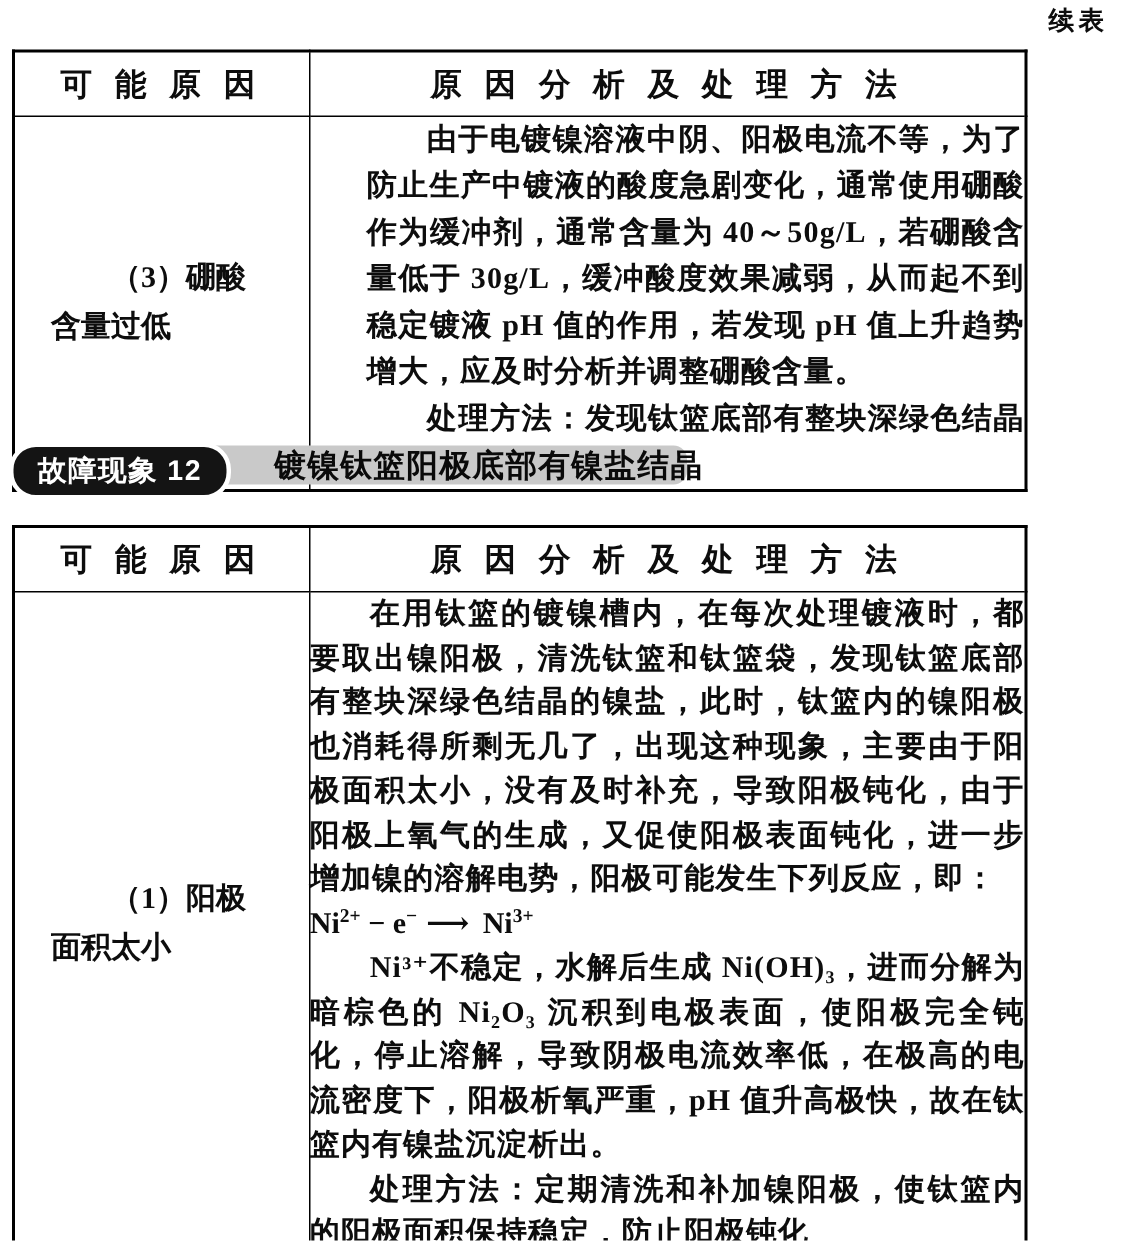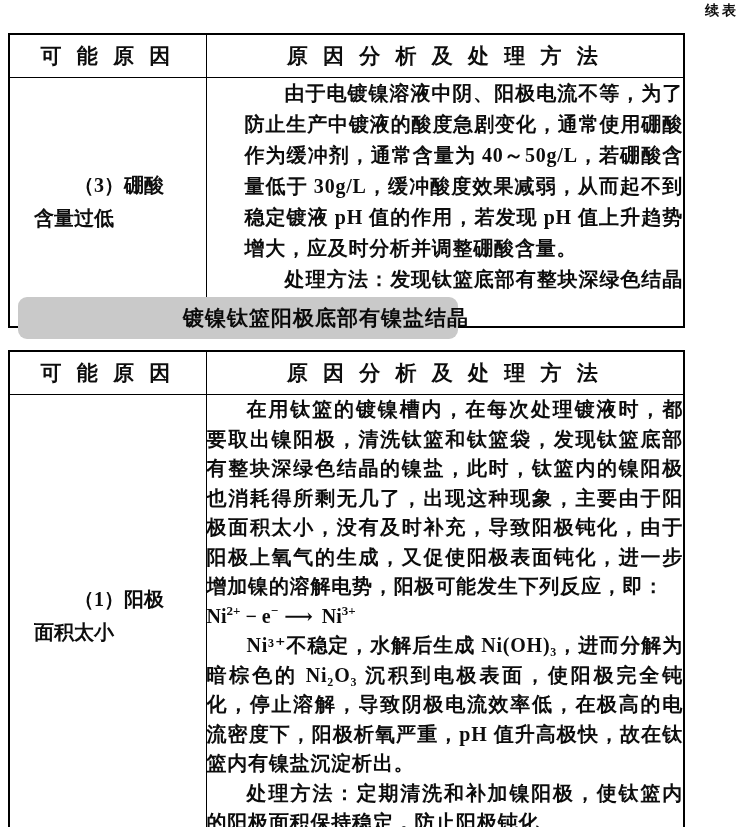--- a/index.html
+++ b/index.html
@@ -7,21 +7,21 @@
     width:755px;height:827px;
     background:#ffffff;
     color:#0d0d0d;
     font-family:"Liberation Serif","DejaVu Serif",serif;
     font-weight:bold;
     position:relative;
     overflow:hidden;
   }
   .continued{
     position:absolute;top:2px;right:16px;
-    font-size:14px;letter-spacing:3px;
+    font-size:17px;letter-spacing:3px;
   }
   .tbl{
     position:absolute;left:8px;width:677px;
     border-collapse:collapse;table-layout:fixed;
     border:2.5px solid #000;
   }
   .tbl-1{top:33px;}
   .tbl-2{top:350px;}
   .tbl th{
     border-bottom:1.5px solid #000;
@@ -50,21 +50,21 @@
     text-align:left;font-size:20px;letter-spacing:0;
     line-height:29.5px;font-weight:bold;
     font-family:"Liberation Serif","DejaVu Serif",serif;
   }
   .equation sup{font-size:13px;line-height:0;}
   .equation .arrow{padding:0 6px;letter-spacing:-2px;}
   .banner{
     position:absolute;left:6px;top:295px;width:740px;height:38px;
   }
   .banner-strip{
-    position:absolute;left:12px;top:2px;height:42px;width:440px;
+    position:absolute;left:12px;top:2px;height:26px;width:440px;
     background:#c9c9c9;border-radius:9px;
     display:flex;align-items:center;
     padding-left:165px;box-sizing:border-box;
   }
   .banner-title{
     font-family:"Liberation Sans","DejaVu Sans",sans-serif;
     font-size:21px;font-weight:bold;color:#0a0a0a;letter-spacing:1px;
     white-space:nowrap;
   }
   .banner-badge{
@@ -104,20 +104,23 @@
         <p class="para"><span class="mlabel">处理方法：</span><span>发现钛篮底部有整块深绿色结晶的镍盐</span></p>
       </td>
     </tr>
   </tbody>
 </table>
 
 <div class="banner">
   <div class="banner-strip">
     <span class="banner-title">镀镍钛篮阳极底部有镍盐结晶</span>
   </div>
+  <div class="banner-badge">
+    <span>故障现象 12</span>
+  </div>
 </div>
 
 <table class="tbl tbl-2">
   <colgroup>
       <col class="col-cause">
       <col>
     </colgroup>
   <thead>
     <tr>
       <th>可 能 原 因</th>

